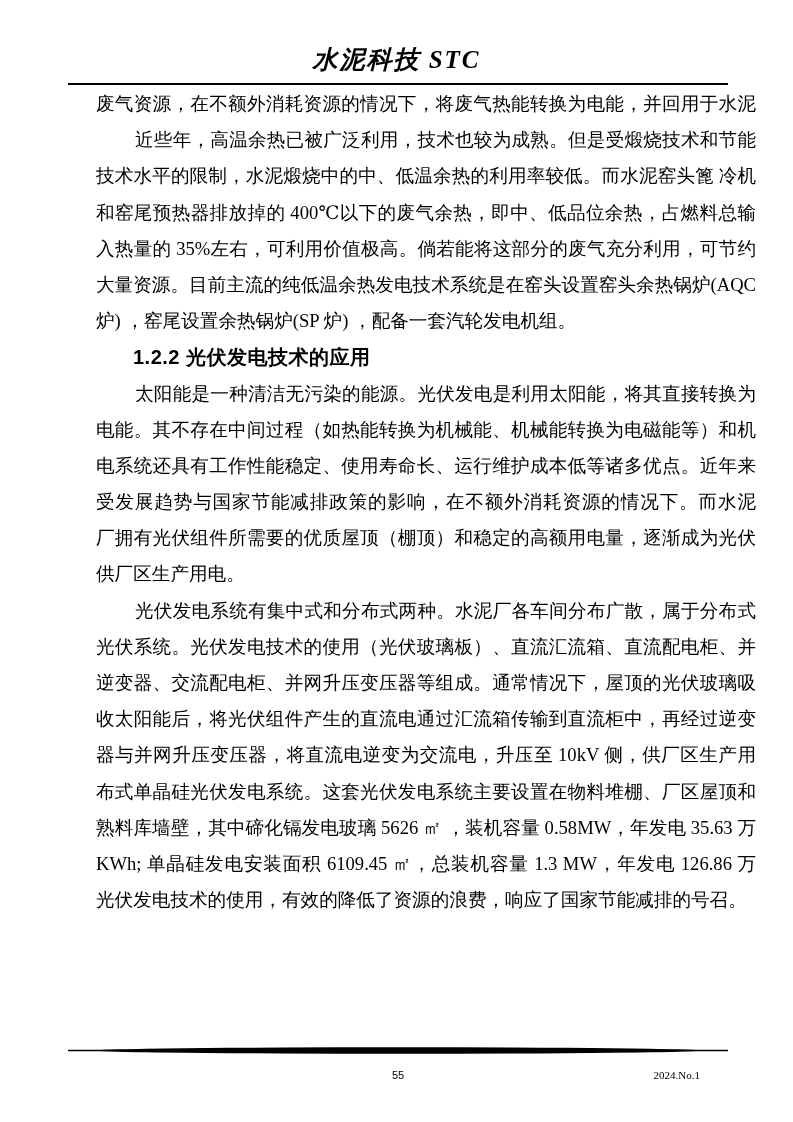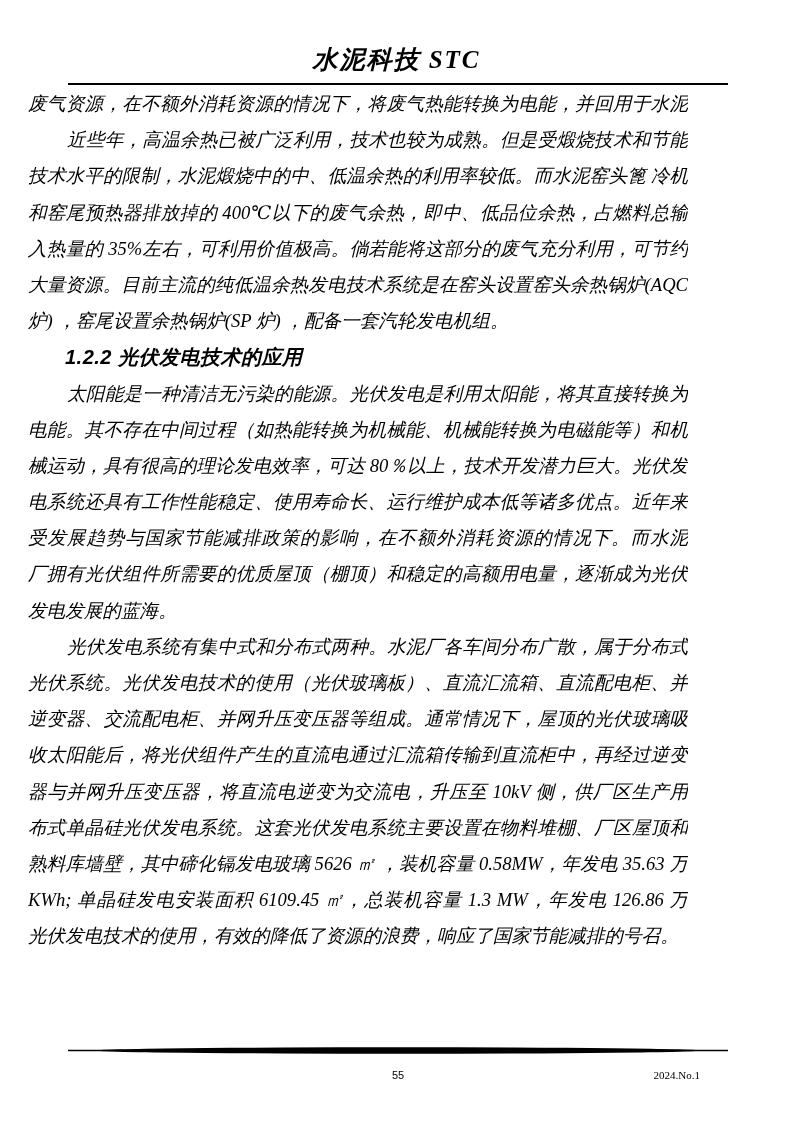--- a/index.html
+++ b/index.html
@@ -24,24 +24,23 @@
     font-weight: bold;
     font-style: italic;
     letter-spacing: 2px;
   }
   .header-rule {
     margin: 8px 65px 0 68px;
     height: 0;
     border-top: 2px solid #000000;
   }
   .content {
-    margin: 1px 65px 0 28px;
+    margin: 1px 65px 0 96px;
     width: 660px;
     font-size: 18.6px;
-    font-style: italic;
   }
   .para { margin: 0; }
   .line {
     height: 36.2px;
     line-height: 36.2px;
     overflow: hidden;
     text-align: justify;
     text-align-last: justify;
     white-space: normal;
   }
@@ -98,25 +97,24 @@
         <div class="line">技术水平的限制，水泥煅烧中的中、低温余热的利用率较低。而水泥窑头篦 冷机</div>
         <div class="line">和窑尾预热器排放掉的 400℃以下的废气余热，即中、低品位余热，占燃料总输</div>
         <div class="line">入热量的 35%左右，可利用价值极高。倘若能将这部分的废气充分利用，可节约</div>
         <div class="line">大量资源。目前主流的纯低温余热发电技术系统是在窑头设置窑头余热锅炉(AQC</div>
         <div class="line last">炉) ，窑尾设置余热锅炉(SP 炉) ，配备一套汽轮发电机组。</div>
       </div>
       <div class="heading">1.2.2 光伏发电技术的应用</div>
       <div class="para">
         <div class="line ind">太阳能是一种清洁无污染的能源。光伏发电是利用太阳能，将其直接转换为</div>
         <div class="line">电能。其不存在中间过程（如热能转换为机械能、机械能转换为电磁能等）和机</div>
-        <div class="line">械运动，具有很高的理论发电效率，可达 80％以上，技术开发潜力巨大。光伏发</div>
         <div class="line">电系统还具有工作性能稳定、使用寿命长、运行维护成本低等诸多优点。近年来</div>
         <div class="line">受发展趋势与国家节能减排政策的影响，在不额外消耗资源的情况下。而水泥</div>
         <div class="line">厂拥有光伏组件所需要的优质屋顶（棚顶）和稳定的高额用电量，逐渐成为光伏</div>
-        <div class="line last">发电发展的蓝海。</div>
+        <div class="line last">供厂区生产用电。</div>
       </div>
       <div class="para">
         <div class="line ind">光伏发电系统有集中式和分布式两种。水泥厂各车间分布广散，属于分布式</div>
         <div class="line">光伏系统。光伏发电技术的使用（光伏玻璃板）、直流汇流箱、直流配电柜、并网</div>
         <div class="line">逆变器、交流配电柜、并网升压变压器等组成。通常情况下，屋顶的光伏玻璃吸</div>
         <div class="line">收太阳能后，将光伏组件产生的直流电通过汇流箱传输到直流柜中，再经过逆变</div>
         <div class="line last">器与并网升压变压器，将直流电逆变为交流电，升压至 10kV 侧，供厂区生产用电。</div>
       </div>
       <div class="para">
         <div class="line">布式单晶硅光伏发电系统。这套光伏发电系统主要设置在物料堆棚、厂区屋顶和</div>

